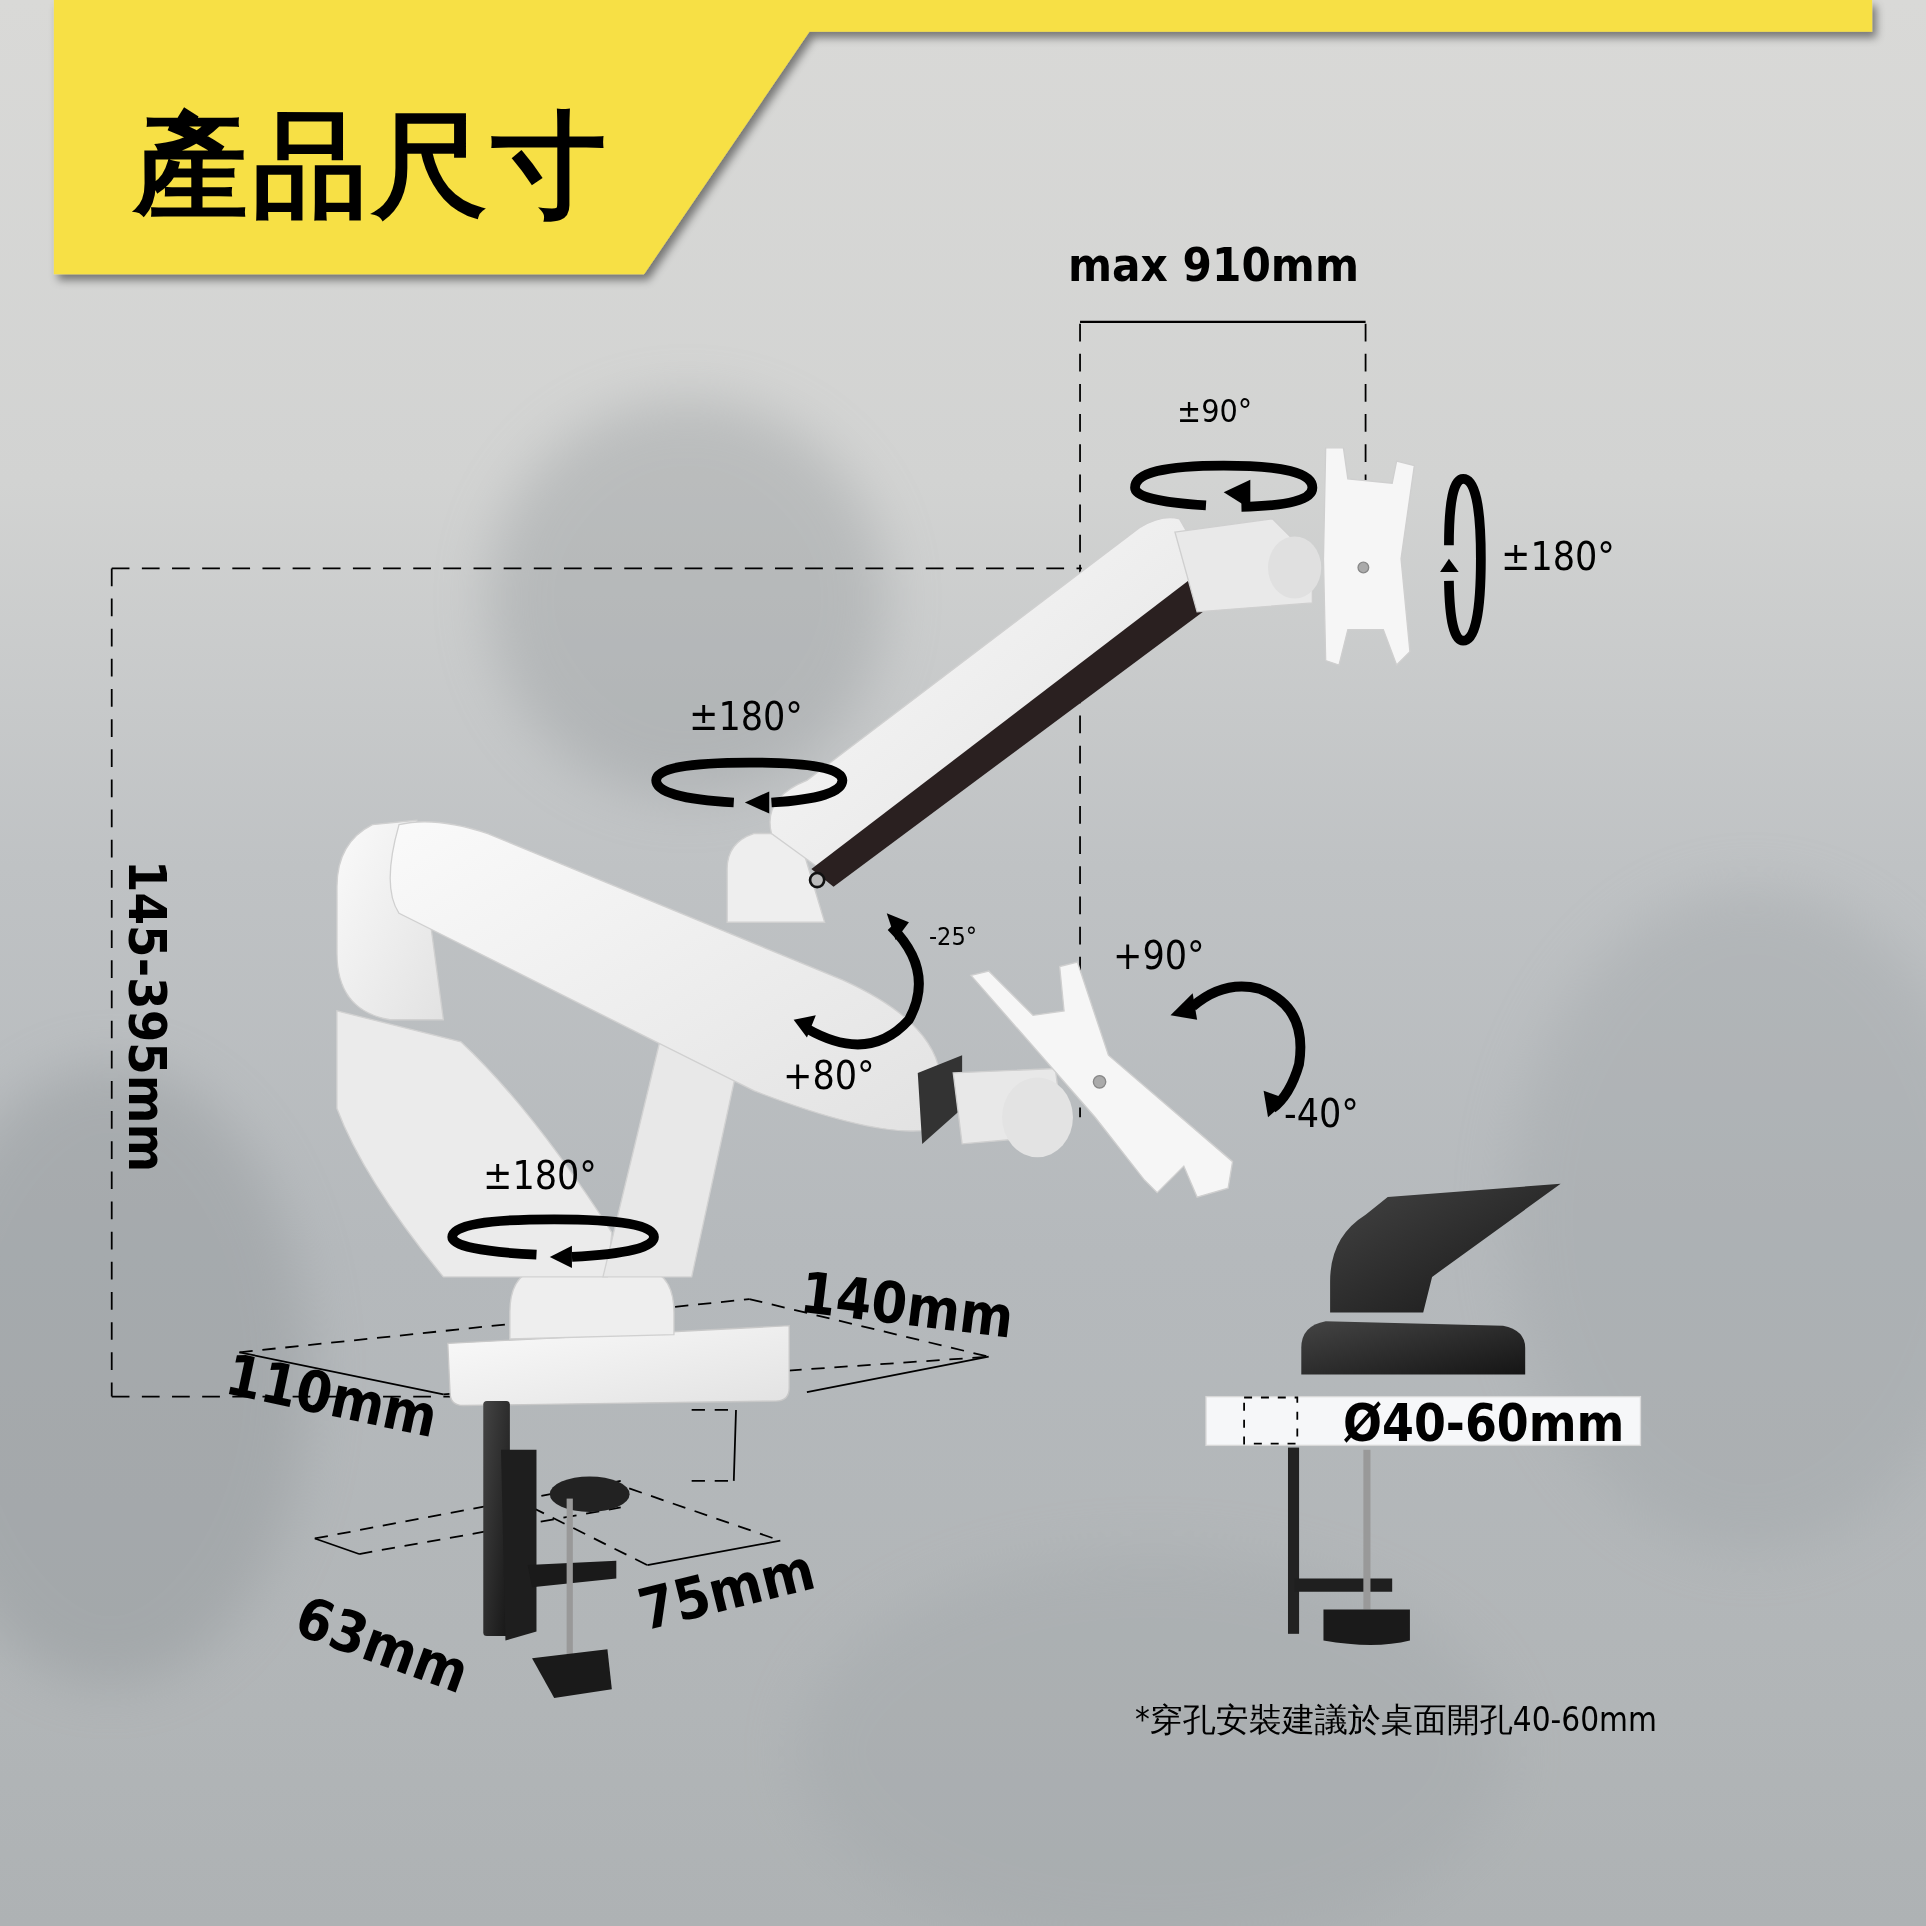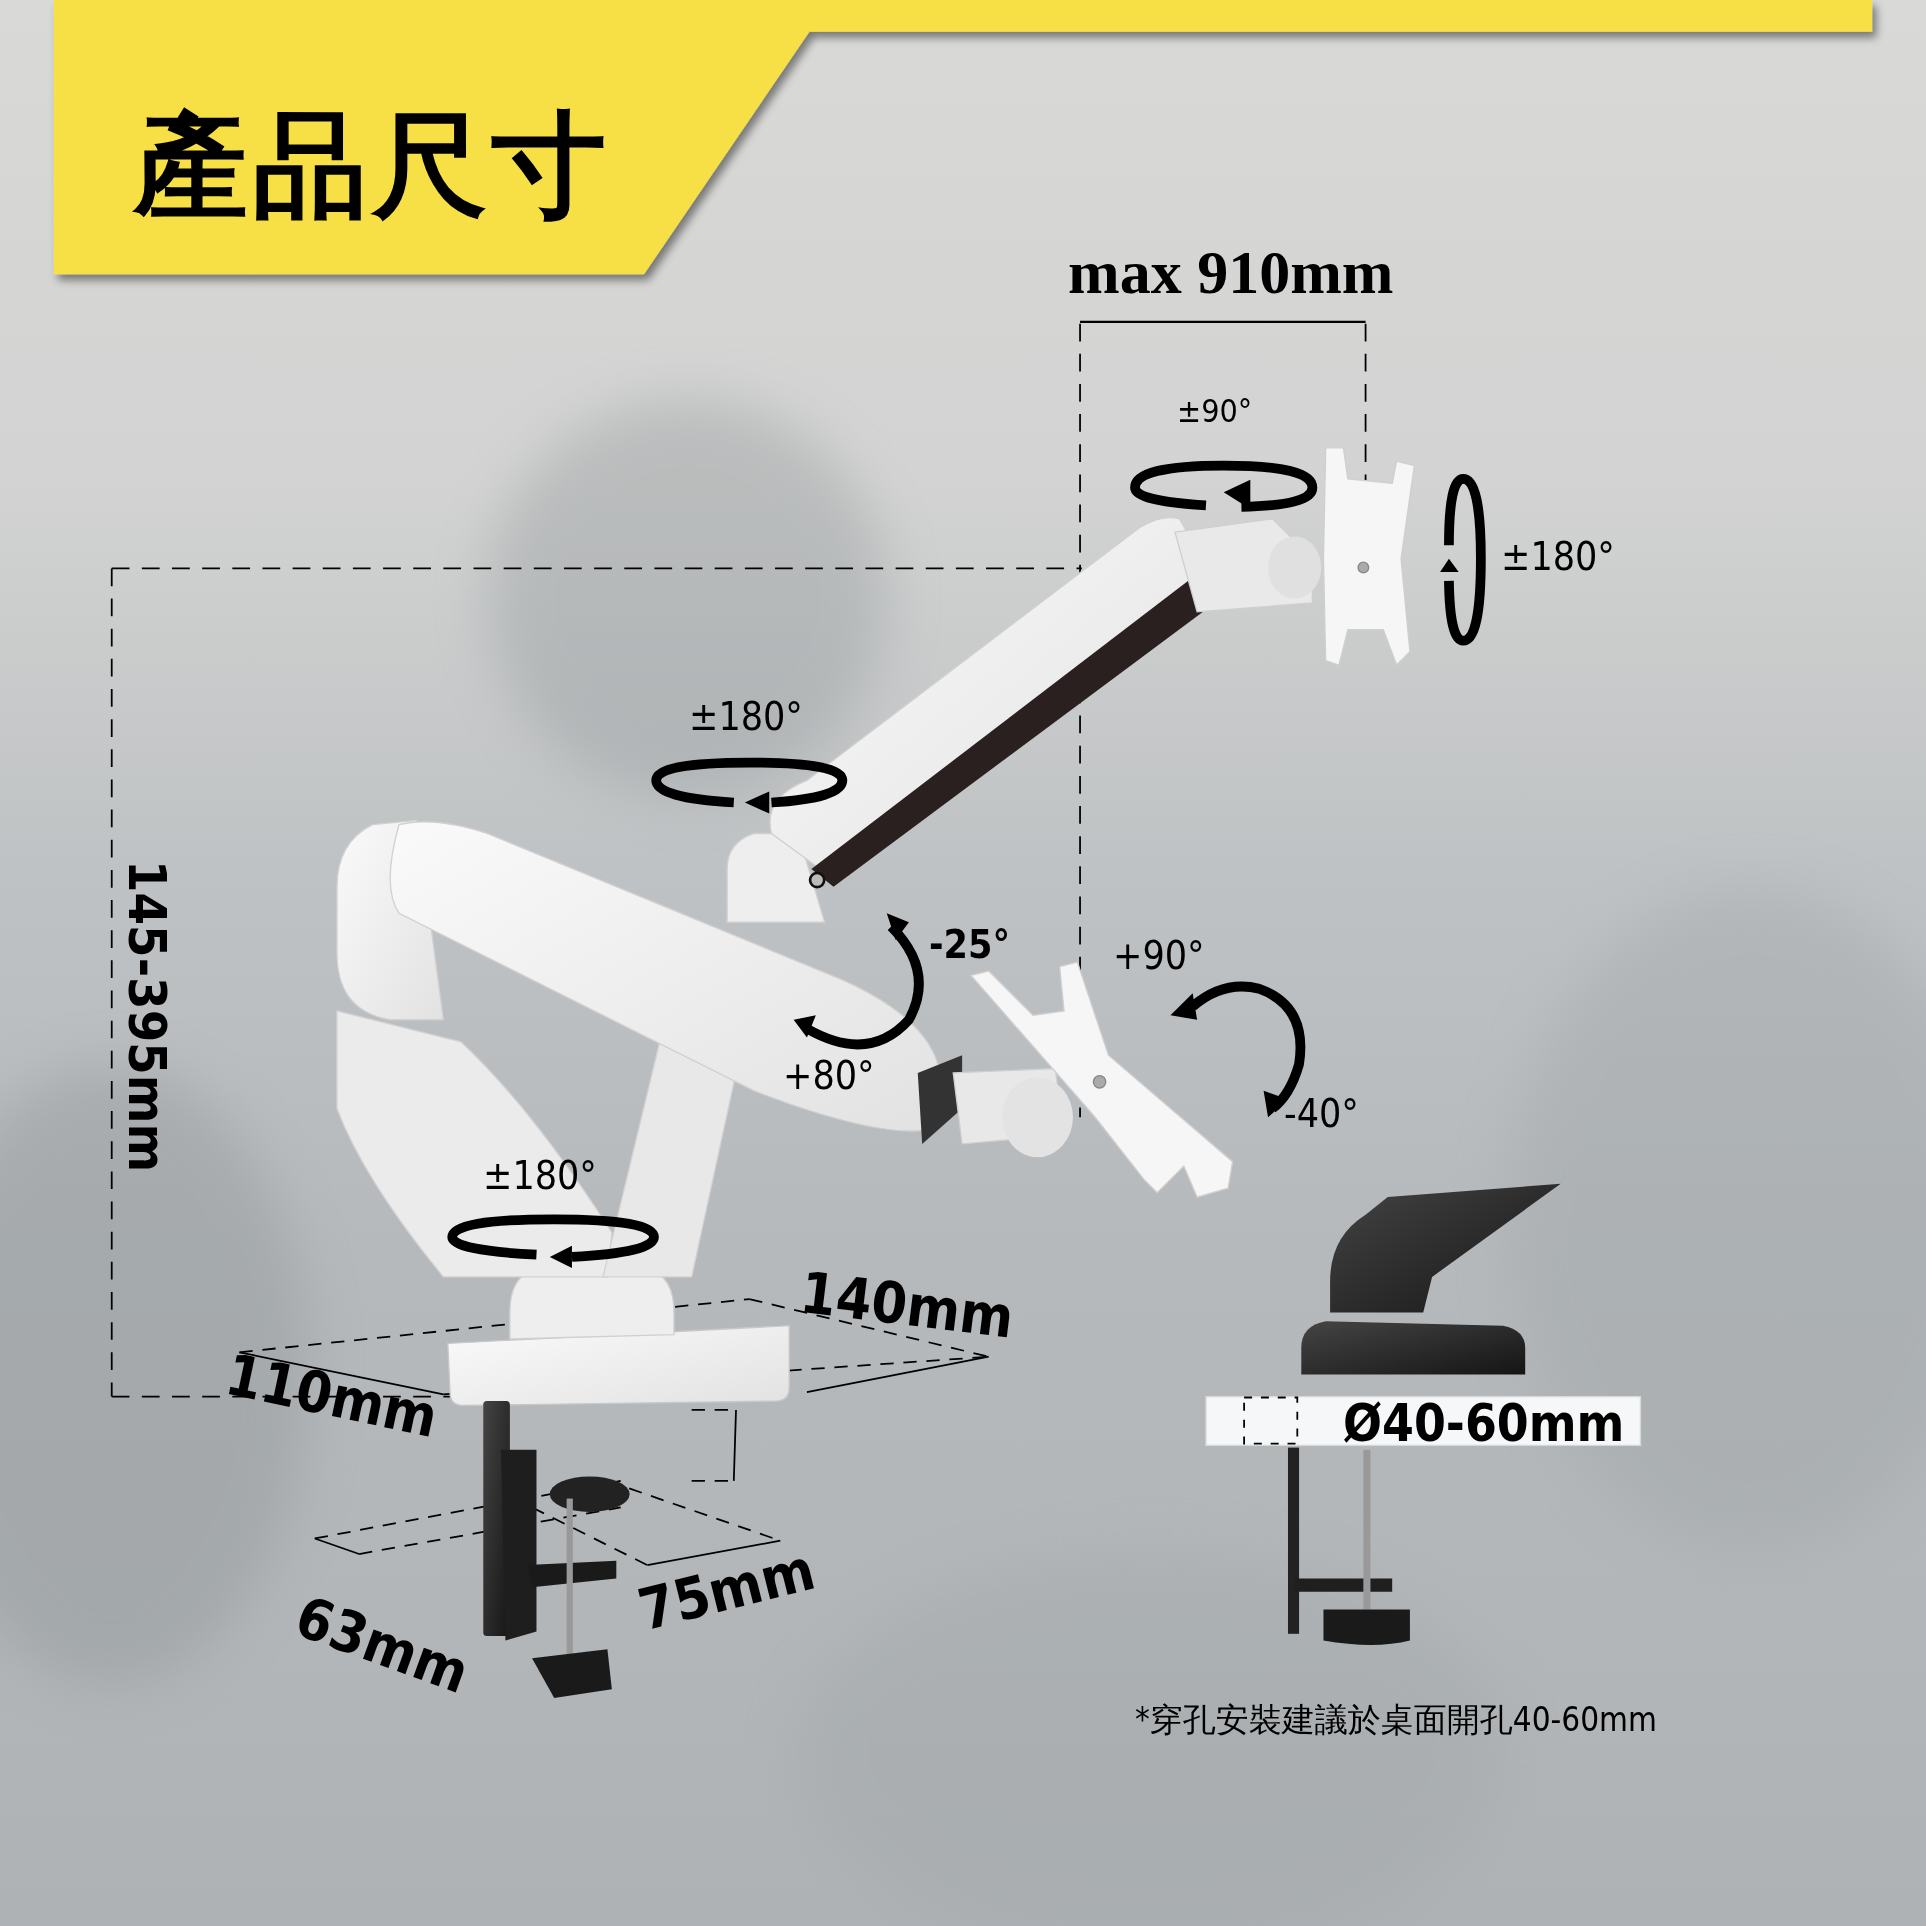--- a/index.html
+++ b/index.html
@@ -150,26 +150,26 @@
       <path d="M2935,3040 Q2935,2990 2990,2980 L3390,2990 Q3440,3000 3440,3040 L3440,3100 L2935,3100 Z" fill="url(#bk)"></path>
       <rect x="2720" y="3150" width="980" height="110" fill="#f6f7f9" stroke="#d8d8d8" stroke-width="3"></rect>
       <rect x="2806" y="3152" width="120" height="104" fill="none" stroke="#000" stroke-width="4" stroke-dasharray="18,20"></rect>
       <rect x="2905" y="3265" width="25" height="420" fill="#222"></rect>
       <path d="M2920,3560 L3140,3560 L3140,3590 L2920,3590 Z" fill="#1f1f1f"></path>
       <rect x="3075" y="3270" width="16" height="360" fill="#999"></rect>
       <path d="M2985,3630 L3180,3630 L3180,3700 Q3100,3720 2985,3700 Z" fill="#1a1a1a"></path>
     </g>
   </svg>
 
-  <div class="lbl lbl-bold" style="left:1068px;top:237px;font-size:62px;font-family:Liberation Serif, serif;">max 910mm</div>
+  <div class="lbl lbl-bold" style="left:1068px;top:237px;font-size:47px;">max 910mm</div>
   <div class="lbl" style="left:1177px;top:392px;font-size:32px;">±90°</div>
   <div class="lbl" style="left:1501px;top:534px;font-size:39px;">±180°</div>
   <div class="lbl" style="left:689px;top:694px;font-size:39px;">±180°</div>
   <div class="lbl" style="left:483px;top:1153px;font-size:39px;">±180°</div>
-  <div class="lbl" style="left:929px;top:922px;font-size:39px;font-weight:bold;">-25°</div>
+  <div class="lbl" style="left:929px;top:922px;font-size:25px;">-25°</div>
   <div class="lbl" style="left:783px;top:1053px;font-size:39px;">+80°</div>
   <div class="lbl" style="left:1113px;top:933px;font-size:39px;">+90°</div>
   <div class="lbl" style="left:1284px;top:1091px;font-size:39px;">-40°</div>
 
   <div class="lbl lbl-bold rot" style="left:177px;top:860px;font-size:52px;transform:rotate(90deg);">145-395mm</div>
   <div class="lbl lbl-bold rot" style="left:805px;top:1259px;font-size:57px;transform:rotate(7deg);">140mm</div>
   <div class="lbl lbl-bold rot" style="left:234px;top:1341px;font-size:57px;transform:rotate(12deg);">110mm</div>
   <div class="lbl lbl-bold rot" style="left:632px;top:1579px;font-size:57px;transform:rotate(-14deg);">75mm</div>
   <div class="lbl lbl-bold rot" style="left:310px;top:1583px;font-size:57px;transform:rotate(20deg);">63mm</div>
   <div class="lbl lbl-bold" style="left:1343px;top:1394px;font-size:51px;">Ø40-60mm</div>

